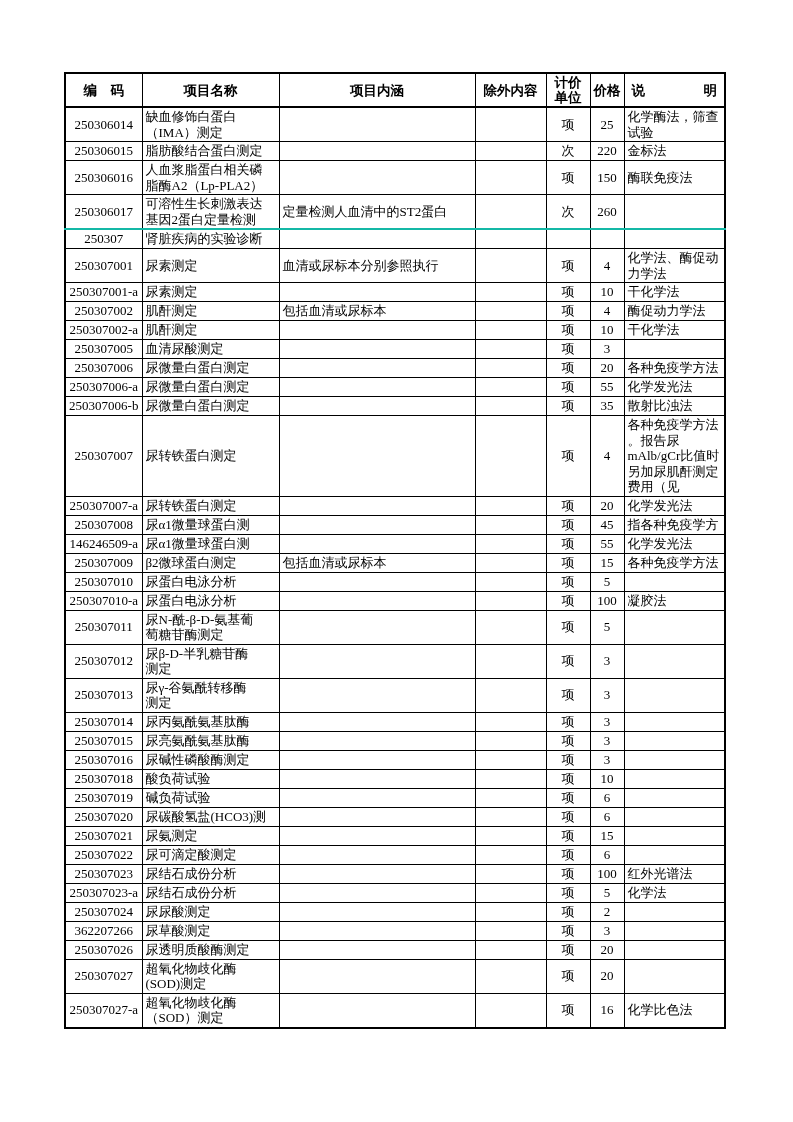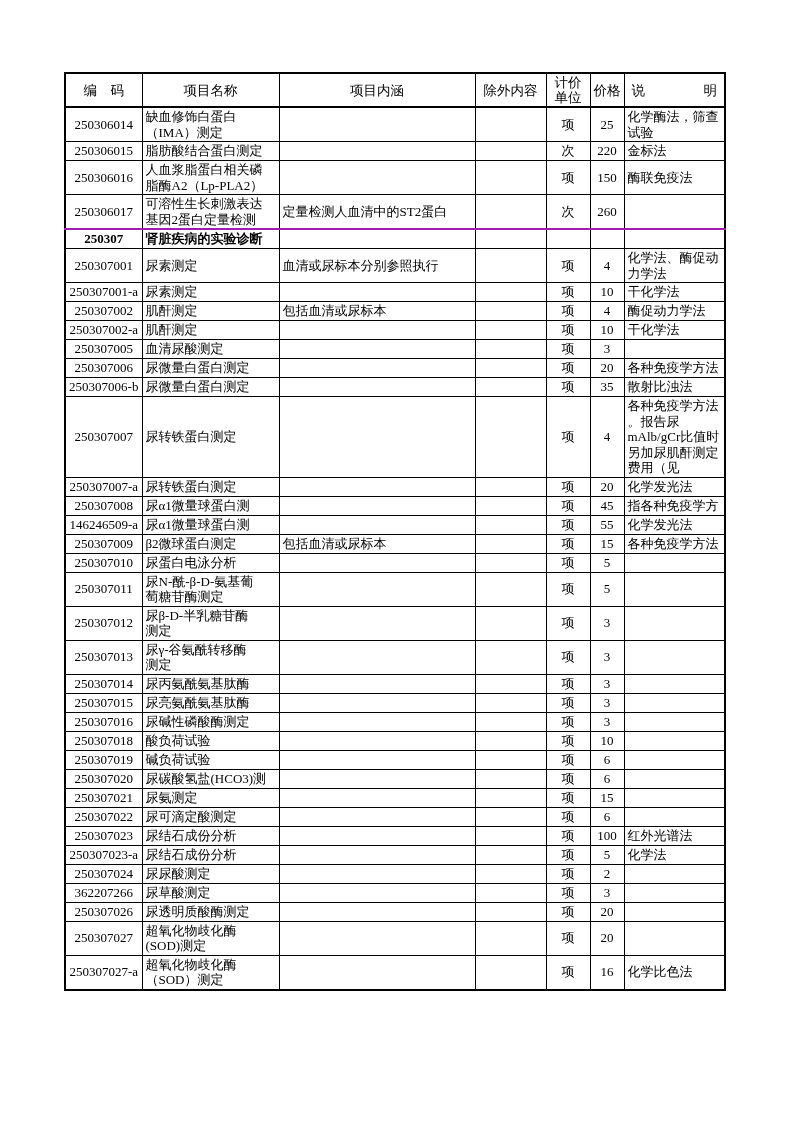--- a/index.html
+++ b/index.html
@@ -30,21 +30,21 @@
     border: 1px solid #000000;
     font-size: 13px;
     line-height: 15.5px;
     padding: 1px 3px;
     vertical-align: middle;
     overflow: hidden;
     word-break: break-all;
   }
   table.fee-table th {
     height: 28px;
-    font-weight: normal;
+    font-weight: bold;
     text-align: center;
     font-size: 13.5px;
     line-height: 15px;
     border-bottom: 2px solid #000000;
   }
   table.fee-table td {
     height: 16px;
   }
   .col-code     { width: 77px;  }
   .col-name     { width: 137px; }
@@ -55,22 +55,22 @@
   .col-note     { width: 101px; }
 
   td.col-code     { text-align: center; }
   td.col-name,
   td.col-content,
   td.col-note     { text-align: left; white-space: pre-wrap; }
   td.col-unit,
   td.col-price    { text-align: center; }
 
   tr.section td {
-    font-weight: bold;
-    border-top: 2px solid #a21caf;
+    font-weight: normal;
+    border-top: 2px solid #14b8a6;
   }
   .justify-header {
     display: flex;
     justify-content: space-between;
     padding: 0 4px;
   }
 </style>
 </head>
 <body>
 
@@ -203,20 +203,29 @@
         <tr>
           <td class="col-code">250307006</td>
           <td class="col-name">尿微量白蛋白测定</td>
           <td class="col-content"></td>
           <td class="col-excluded"></td>
           <td class="col-unit">项</td>
           <td class="col-price">20</td>
           <td class="col-note">各种免疫学方法</td>
         </tr>
         <tr>
+          <td class="col-code">250307006-a</td>
+          <td class="col-name">尿微量白蛋白测定</td>
+          <td class="col-content"></td>
+          <td class="col-excluded"></td>
+          <td class="col-unit">项</td>
+          <td class="col-price">55</td>
+          <td class="col-note">化学发光法</td>
+        </tr>
+        <tr>
           <td class="col-code">250307006-b</td>
           <td class="col-name">尿微量白蛋白测定</td>
           <td class="col-content"></td>
           <td class="col-excluded"></td>
           <td class="col-unit">项</td>
           <td class="col-price">35</td>
           <td class="col-note">散射比浊法</td>
         </tr>
         <tr>
           <td class="col-code">250307007</td>
@@ -270,20 +279,29 @@
         <tr>
           <td class="col-code">250307010</td>
           <td class="col-name">尿蛋白电泳分析</td>
           <td class="col-content"></td>
           <td class="col-excluded"></td>
           <td class="col-unit">项</td>
           <td class="col-price">5</td>
           <td class="col-note"></td>
         </tr>
         <tr>
+          <td class="col-code">250307010-a</td>
+          <td class="col-name">尿蛋白电泳分析</td>
+          <td class="col-content"></td>
+          <td class="col-excluded"></td>
+          <td class="col-unit">项</td>
+          <td class="col-price">100</td>
+          <td class="col-note">凝胶法</td>
+        </tr>
+        <tr>
           <td class="col-code">250307011</td>
           <td class="col-name">尿N-酰-β-D-氨基葡
 萄糖苷酶测定</td>
           <td class="col-content"></td>
           <td class="col-excluded"></td>
           <td class="col-unit">项</td>
           <td class="col-price">5</td>
           <td class="col-note"></td>
         </tr>
         <tr>

